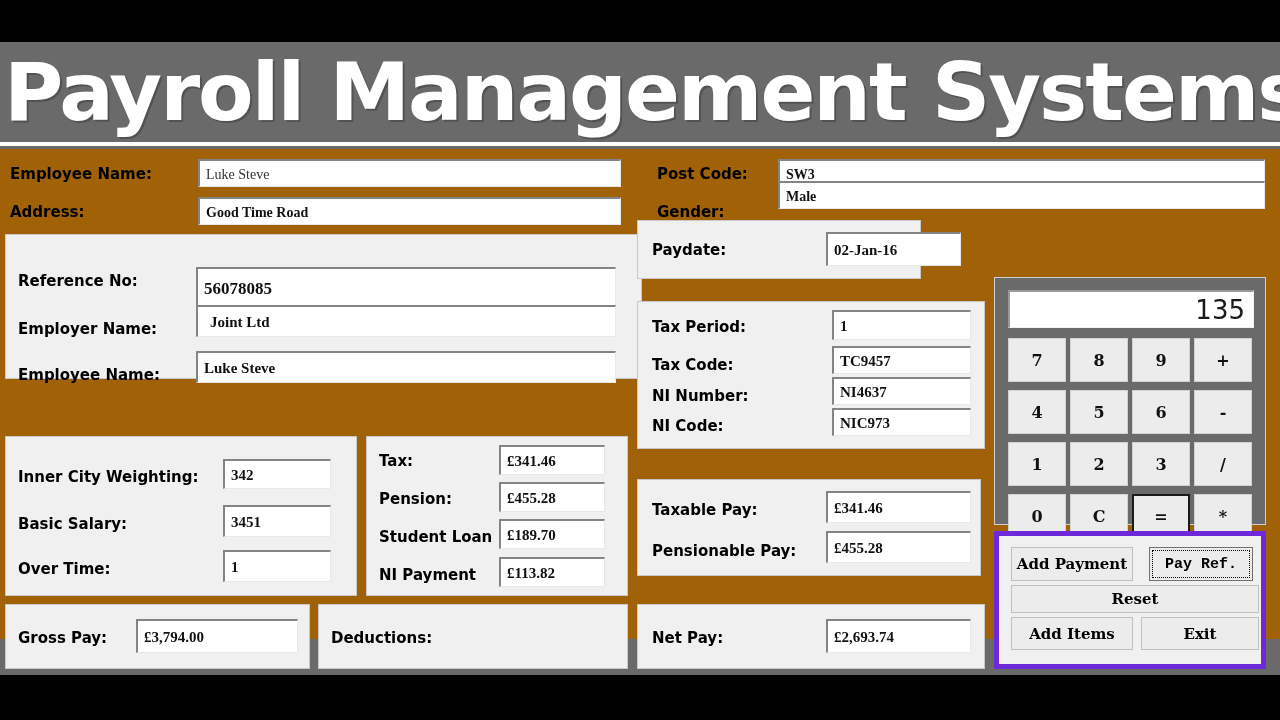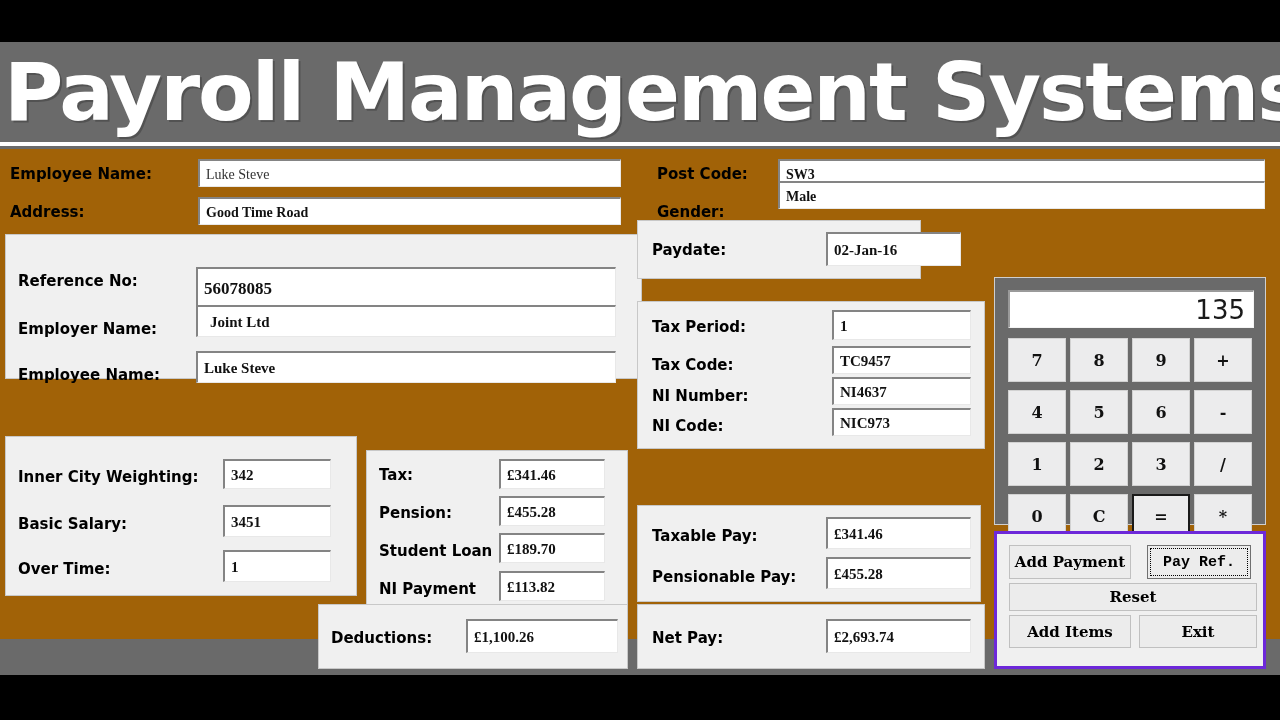--- a/index.html
+++ b/index.html
@@ -125,21 +125,21 @@
     cursor:default;
   }
   .calc-btn.focused {
     border:2px solid #1a1a1a;
   }
 
   
   .act-panel {
     position:absolute;
     background:#f0f0f0;
-    border:3px solid #6d28d9;
+    border:5px solid #6d28d9;
     text-align:right;
   }
   .btn {
     position:absolute;
     background:#ececec;
     border:1px solid #c0c0c0;
     font-family:"DejaVu Serif", serif;
     font-weight:700;
     font-size:15px;
     color:#000;
@@ -197,21 +197,21 @@
         <div class="lbl" style="left:12px; top:32px;">Inner City Weighting:</div>
         <div class="fld med" style="left:217px; top:22px; width:108px; height:30px;">342</div>
 
         <div class="lbl" style="left:12px; top:79px;">Basic Salary:</div>
         <div class="fld med" style="left:217px; top:68px; width:108px; height:32px;">3451</div>
 
         <div class="lbl" style="left:12px; top:124px;">Over Time:</div>
         <div class="fld med" style="left:217px; top:113px; width:108px; height:32px;">1</div>
       </div>
 
-      <div class="group" style="left:366px; top:301px; width:262px; height:160px;">
+      <div class="group" style="left:366px; top:287px; width:262px; height:160px;">
         <div class="lbl" style="left:12px; top:16px;">Tax:</div>
         <div class="fld med" style="left:132px; top:8px; width:106px; height:30px;">£341.46</div>
 
         <div class="lbl" style="left:12px; top:54px;">Pension:</div>
         <div class="fld med" style="left:132px; top:45px; width:106px; height:30px;">£455.28</div>
 
         <div class="lbl" style="left:12px; top:92px;">Student Loan</div>
         <div class="fld med" style="left:132px; top:82px; width:106px; height:30px;">£189.70</div>
 
         <div class="lbl" style="left:12px; top:130px;">NI Payment</div>
@@ -230,32 +230,35 @@
         <div class="lbl" style="left:14px; top:55px;">Tax Code:</div>
         <div class="fld med" style="left:194px; top:44px; width:139px; height:28px;">TC9457</div>
 
         <div class="lbl" style="left:14px; top:86px;">NI Number:</div>
         <div class="fld med" style="left:194px; top:75px; width:139px; height:28px;">NI4637</div>
 
         <div class="lbl" style="left:14px; top:116px;">NI Code:</div>
         <div class="fld med" style="left:194px; top:106px; width:139px; height:28px;">NIC973</div>
       </div>
 
-      <div class="group" style="left:637px; top:356px; width:344px; height:97px;">
+      <div class="group" style="left:637px; top:330px; width:344px; height:97px;">
         <div class="lbl" style="left:14px; top:22px;">Taxable Pay:</div>
         <div class="fld med" style="left:188px; top:11px; width:145px; height:32px;">£341.46</div>
 
         <div class="lbl" style="left:14px; top:63px;">Pensionable Pay:</div>
         <div class="fld med" style="left:188px; top:51px; width:145px; height:32px;">£455.28</div>
       </div>
 
+      <div class="group" style="left:5px; top:455px; width:305px; height:65px;">
+        <div class="lbl" style="left:12px; top:25px;">Gross Pay:</div>
+        <div class="fld med" style="left:130px; top:14px; width:162px; height:34px;">£3,794.00</div>
+      </div>
 
       <div class="group" style="left:318px; top:455px; width:310px; height:65px;">
         <div class="lbl" style="left:12px; top:25px;">Deductions:</div>
-        <div class="fld med" style="left:147px; top:14px; width:152px; height:34px;">£1,100.26</div>
       </div>
 
       <div class="group" style="left:637px; top:455px; width:348px; height:65px;">
         <div class="lbl" style="left:14px; top:25px;text-align:right;">Net Pay:</div>
         <div class="fld med" style="left:188px; top:14px; width:145px; height:34px;">£2,693.74</div>
       </div>
 
       <div class="calc-frame" style="left:994px; top:128px; width:272px; height:248px;">
         <div class="calc-display" style="left:13px; top:12px; width:246px; height:38px;">135</div>
         <div id="calc-keys">

